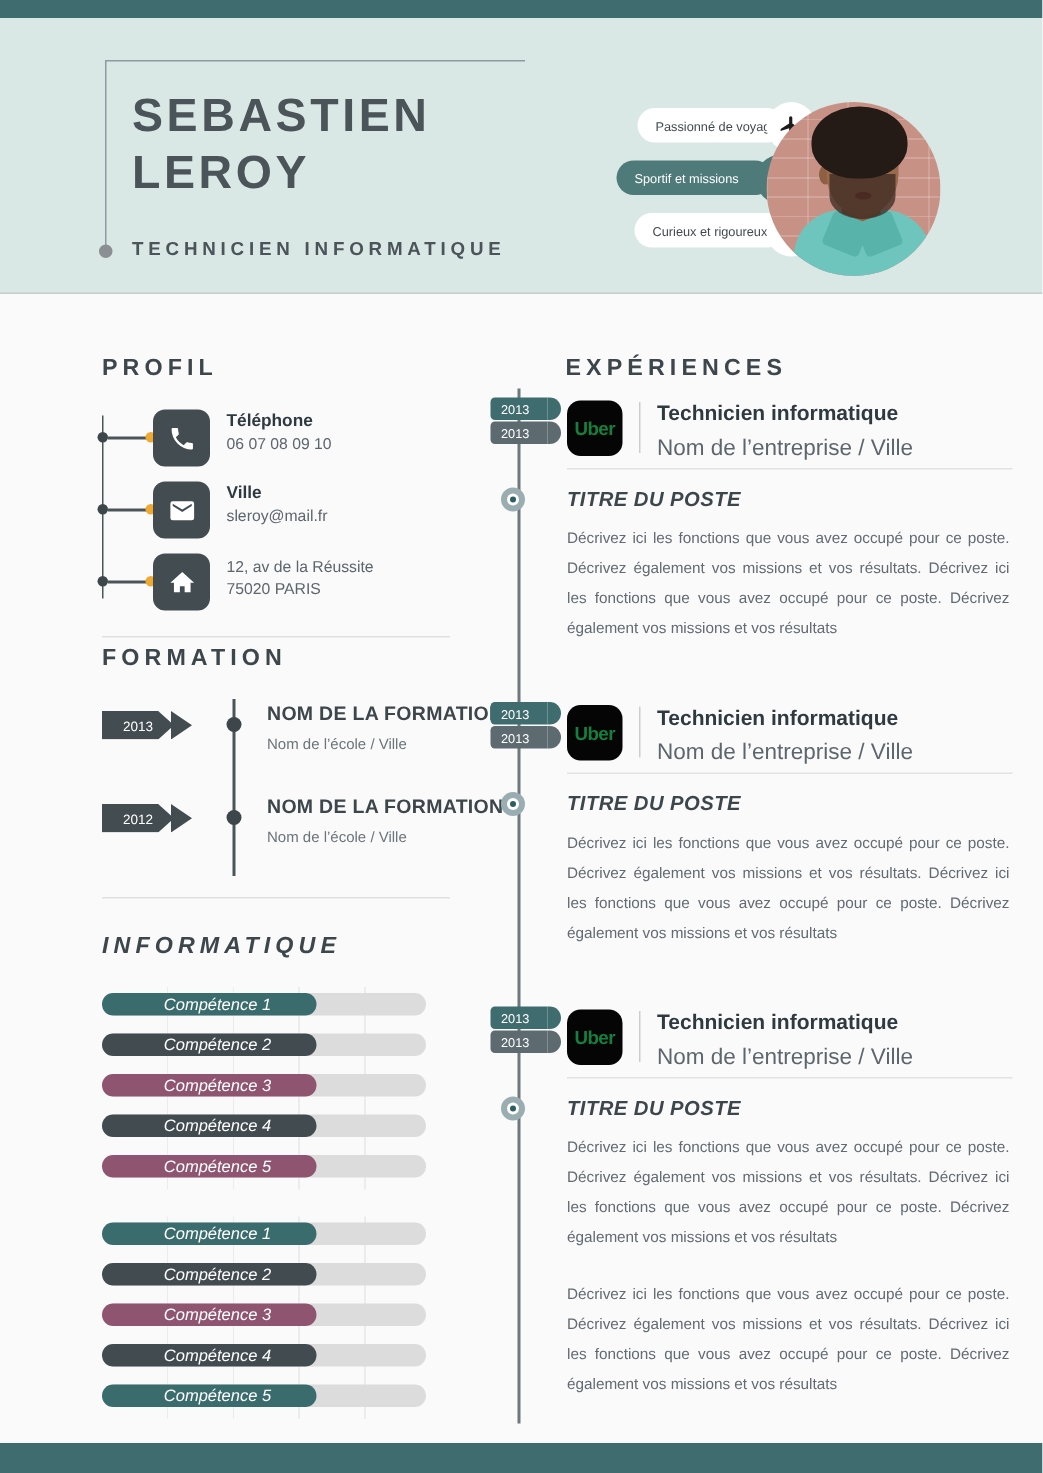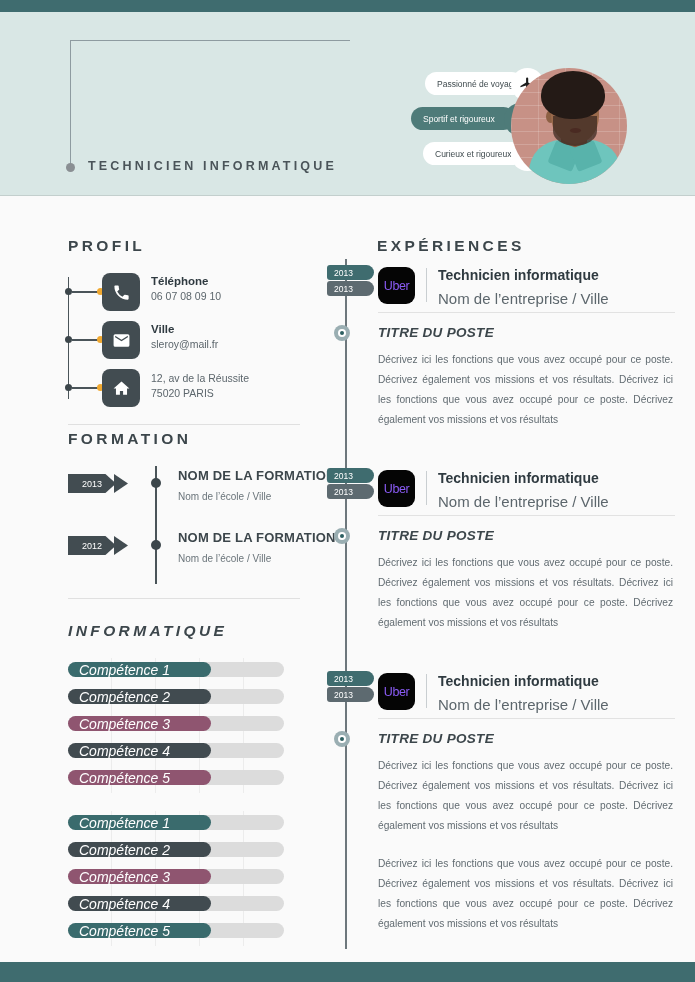--- a/index.html
+++ b/index.html
@@ -136,21 +136,21 @@
     background: repeating-linear-gradient(90deg, transparent 0 43px, #ececec 43px 44px);
   }
   .bar-row { position:relative; height:27px; }
   .bar-track {
     position:absolute; left:0; top:4px; width:216px; height:15px;
     border-radius:8px; background:#dcdcdc;
   }
   .bar-fill {
     position:absolute; left:0; top:4px; height:15px; border-radius:8px;
     display:flex; align-items:center; padding-left:11px;
-    color:#fff; font-size:14px; white-space:nowrap;
+    color:#fff; font-size:11px; white-space:nowrap;justify-content:center;
   }
   .bargroup2 { margin-top:18px; }
 
   
   .exp-head { position:absolute; left:37px; top:40px; }
   .exp-timeline {
     position:absolute; left:5px; top:62px; width:1.5px; height:690px; background:#6d777c;
   }
   .exp-list { position:absolute; left:0; top:62px; width:355px; }
 
@@ -166,21 +166,21 @@
     content:""; position:absolute; left:38px; top:0; width:9px; height:15px;
     background:inherit; border-radius:0 8px 8px 0;
   }
   .yr.start { background:#3f6c6f; }
   .yr.end   { background:#5d6a70; margin-top:1px; }
 
   .exp-logo {
     position:absolute; left:38px; top:2px; width:37px; height:37px; border-radius:9px;
     background:#050505; display:flex; align-items:center; justify-content:center;
   }
-  .exp-logo span { color:#8b5cf6; font-size:12.5px; font-weight:normal; letter-spacing:-.4px; }
+  .exp-logo span { color:#15803d; font-size:12.5px; font-weight:bold; letter-spacing:-.4px; }
   .exp-sep { position:absolute; left:86px; top:3px; width:1px; height:34px; background:#c9ced1; }
   .exp-role { position:absolute; left:98px; top:2px; font-size:14px; font-weight:bold; color:#2f3a40; }
   .exp-comp { position:absolute; left:98px; top:25px; font-size:15px; color:#5c666c; }
   .exp-rule { position:absolute; left:38px; top:47px; width:297px; height:1px; background:#e2e2e2; }
 
   .exp-bullet {
     position:absolute; left:-6px; top:0; width:16px; height:16px; border-radius:50%;
     background:#9aaeb2; display:flex; align-items:center; justify-content:center;
   }
   .exp-bullet i { width:8px; height:8px; border-radius:50%; background:#fff; display:block;
@@ -200,28 +200,32 @@
 
 <div class="page">
 
   <div class="topbar"></div>
 
   <div class="header">
     <div class="name-rule"></div>
     <div class="name-vline"></div>
     <div class="name-dot"></div>
 
+    <div class="name">
+      <div>SEBASTIEN</div>
+      <div>LEROY</div>
+    </div>
     <div class="job-title">TECHNICIEN INFORMATIQUE</div>
 
     <div class="badges">
       <div class="badge light b1">
         <span>Passionné de voyage</span>
       </div>
       <div class="badge dark b2">
-        <span>Sportif et rigoureux</span>
+        <span>Sportif et missions</span>
       </div>
       <div class="badge light b3">
         <span>Curieux et rigoureux !</span>
       </div>
     </div>
 
     <div class="ic-circ white ic1">
       <svg width="17" height="17" viewBox="0 0 24 24">
           <path fill="#1b1b1b" d="M21 16v-2l-8-5V3.5a1.5 1.5 0 0 0-3 0V9l-8 5v2l8-2.5V19l-2 1.5V22l3.5-1 3.5 1v-1.5L13 19v-5.5z"></path>
         </svg>

